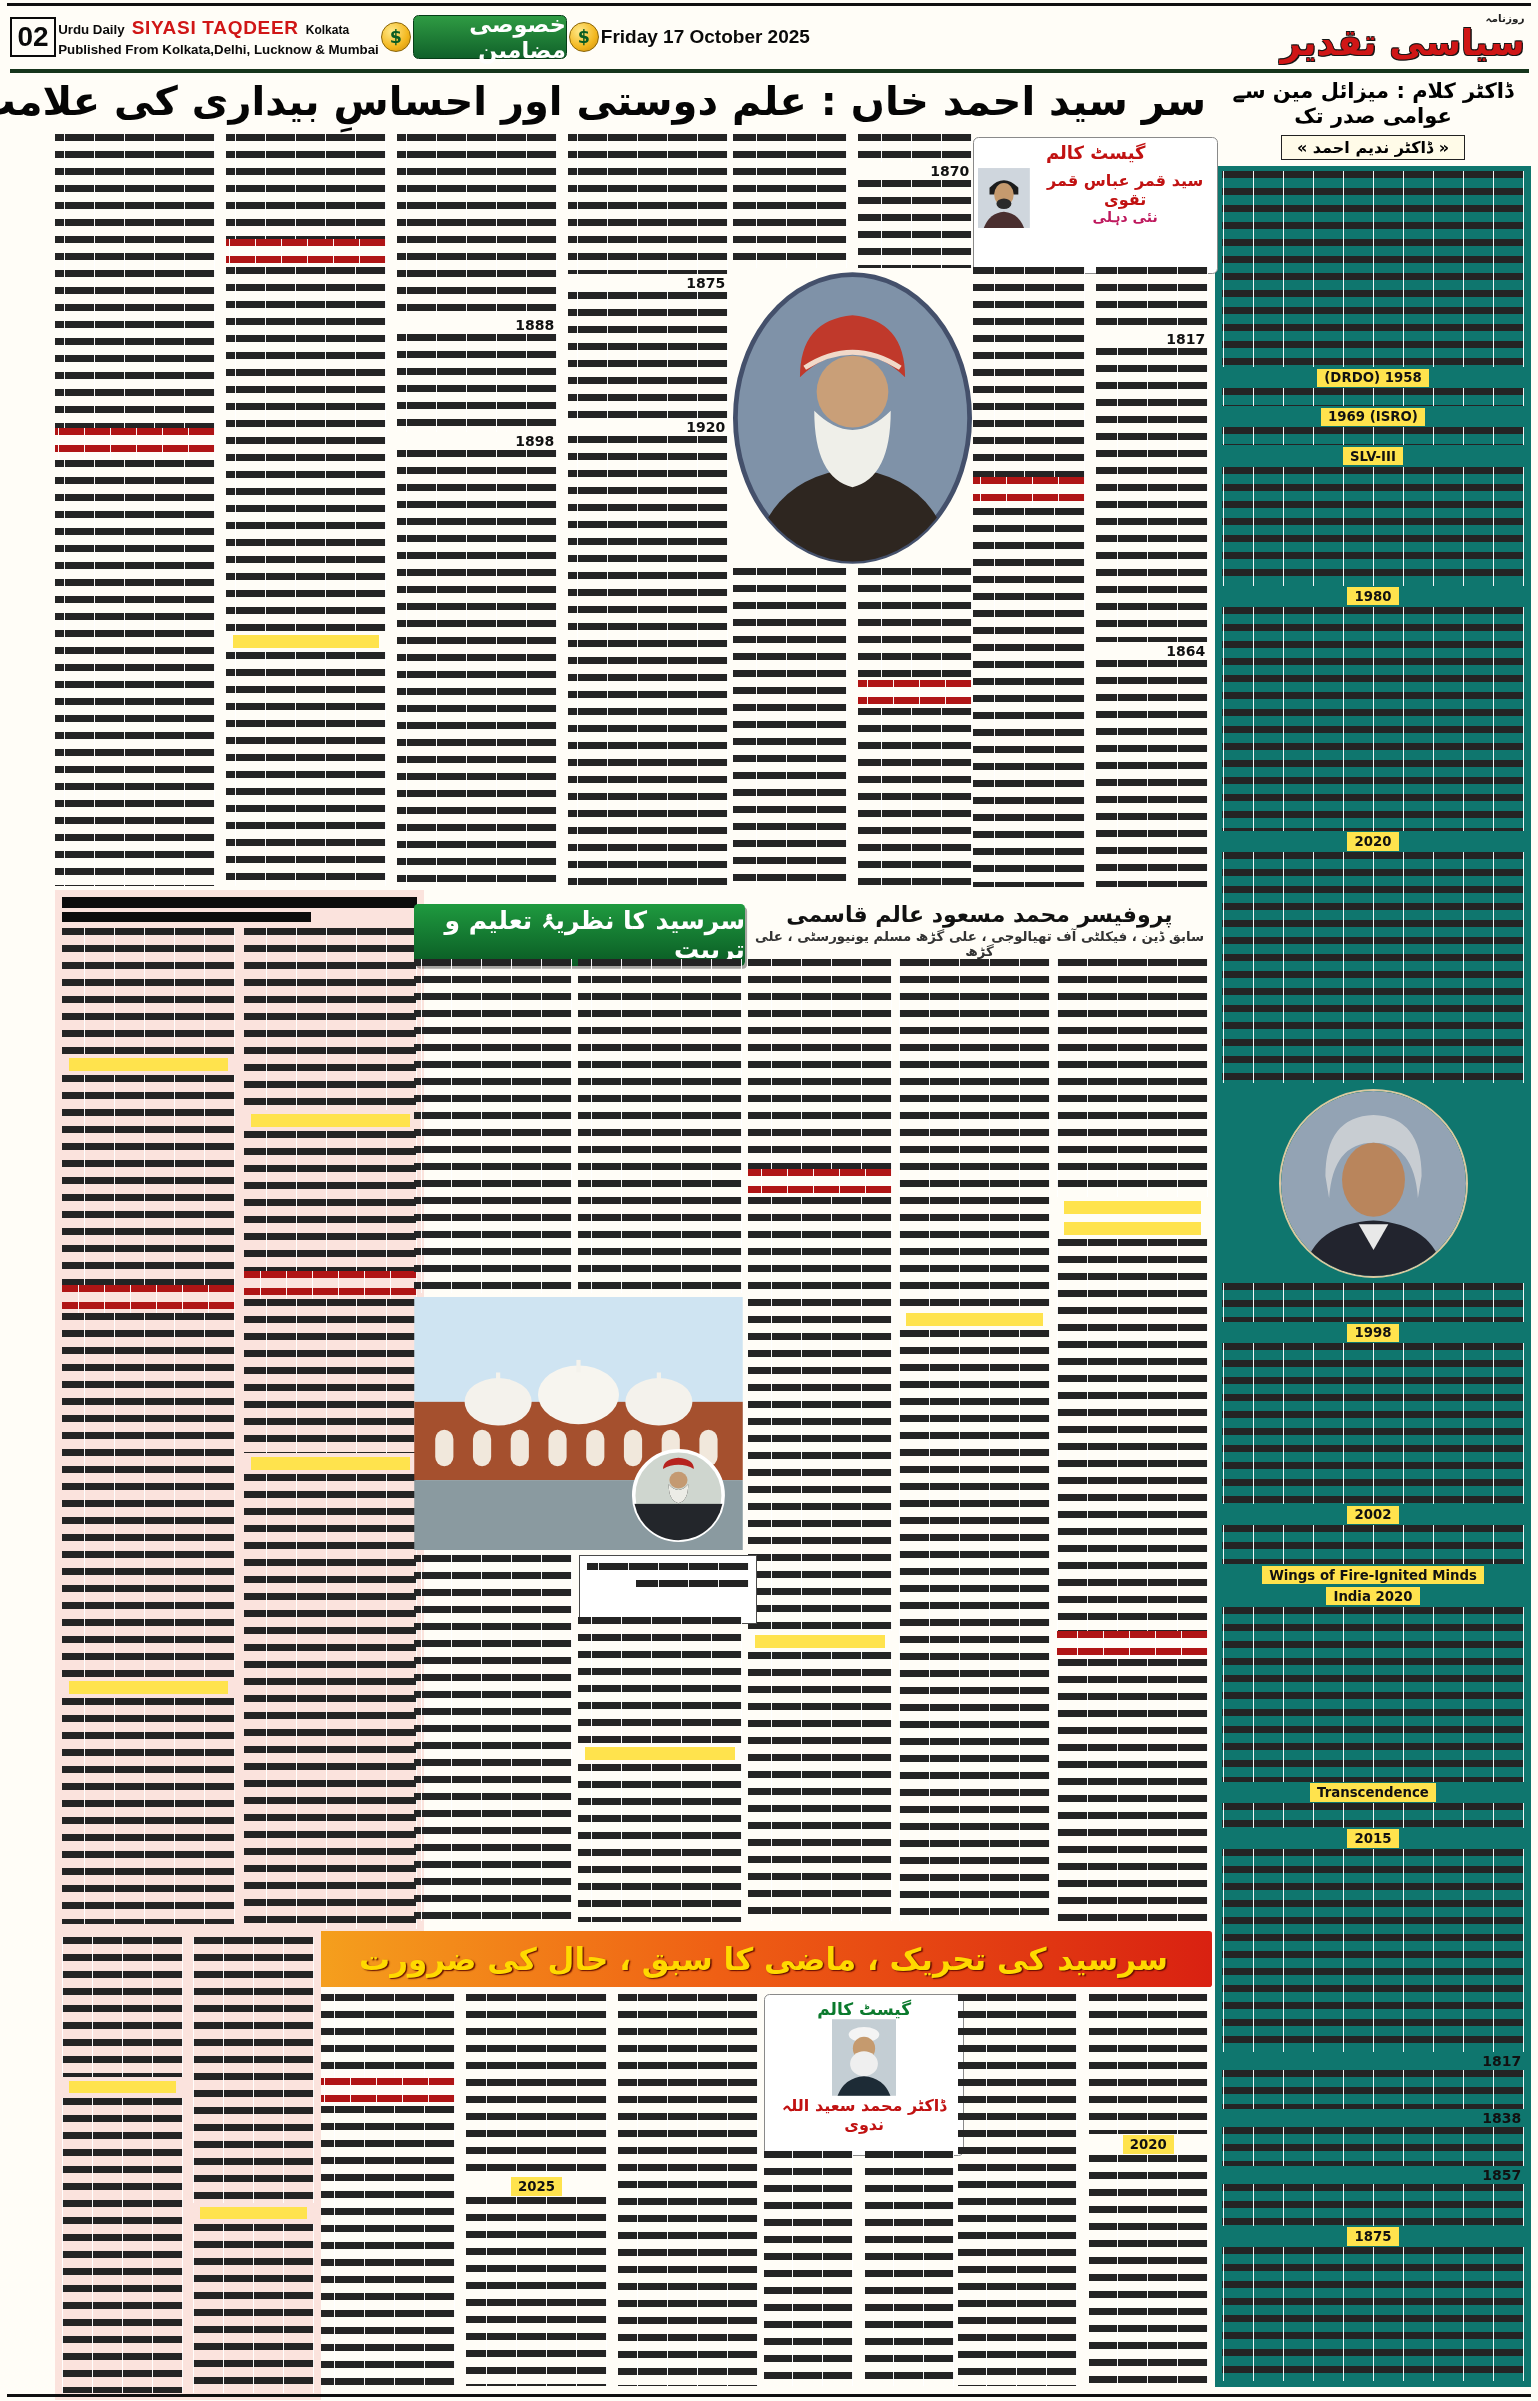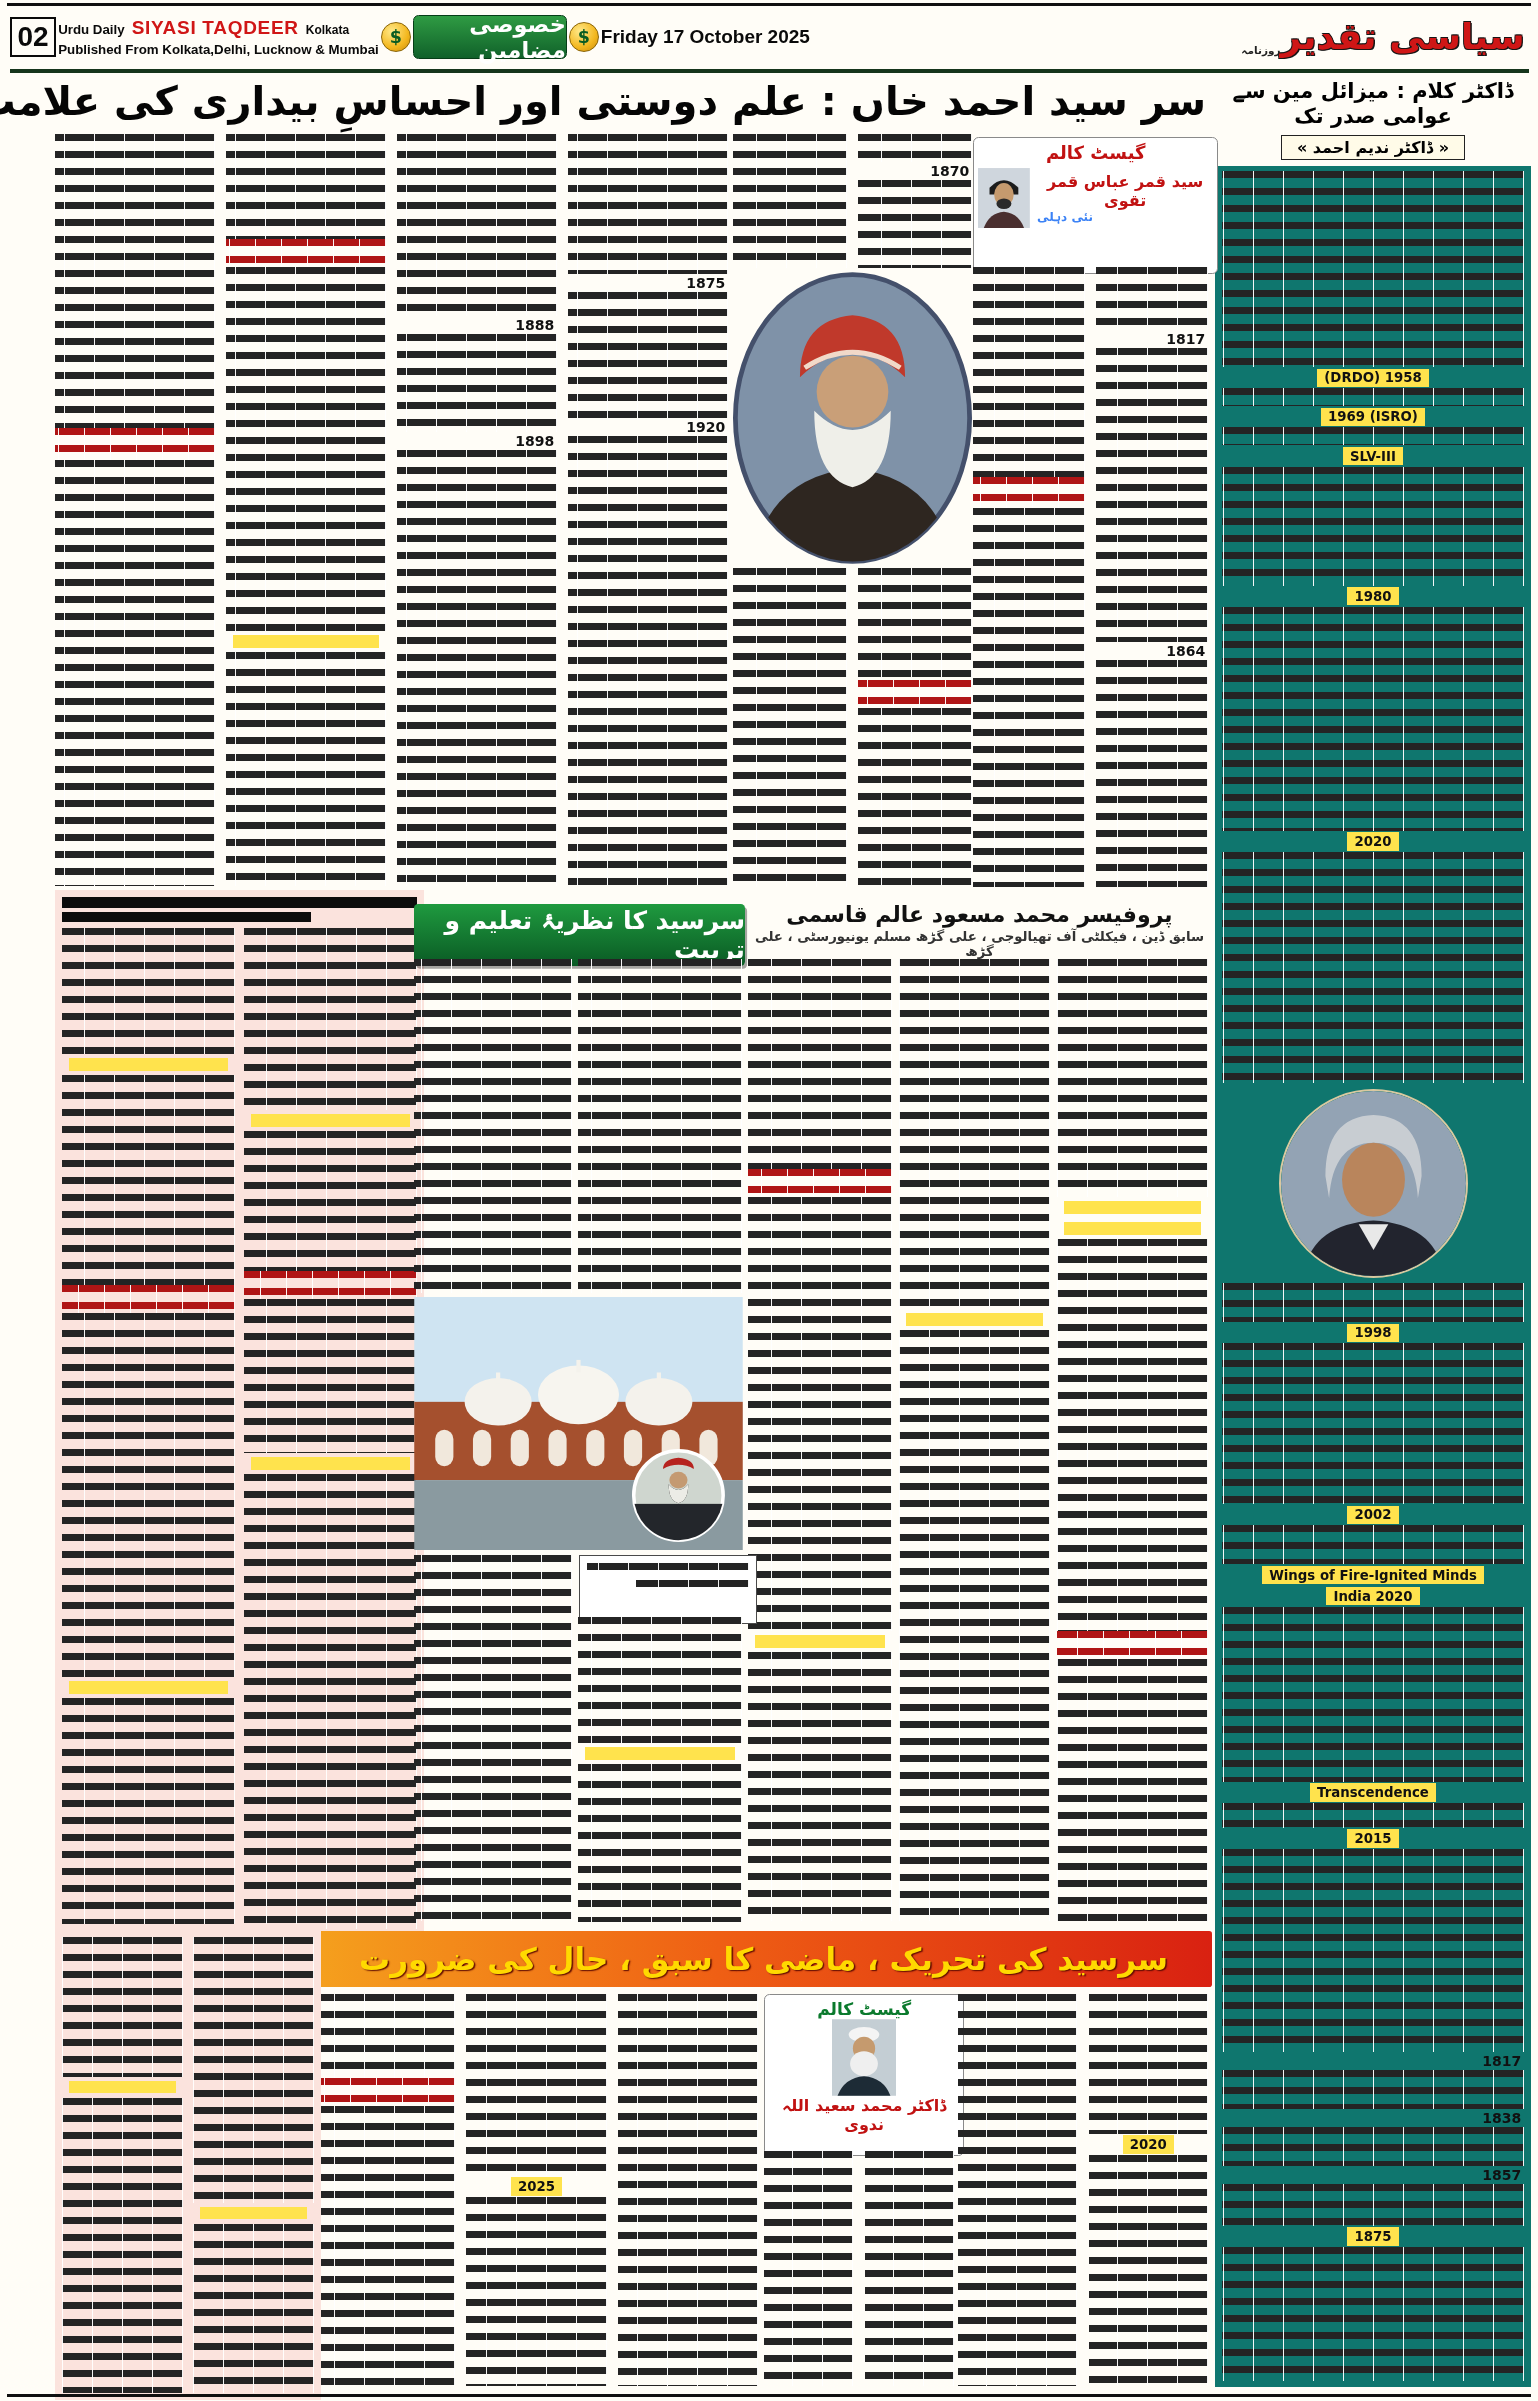--- a/index.html
+++ b/index.html
@@ -24,41 +24,41 @@
   .pagenum{border:2.1px solid #0a0a0a;font-family:"Liberation Sans","DejaVu Sans",sans-serif;font-weight:bold;font-size:28px;line-height:1;padding:4.2px 5.6px;color:#0a0a0a;}
   .mast-titles{display:flex;flex-direction:column;gap:2.8px;font-family:"Liberation Sans","DejaVu Sans",sans-serif;color:#0a0a0a;}
   .mast-line1{display:flex;align-items:baseline;gap:7px;}
   .mast-daily{font-size:13.3px;font-weight:bold;}
   .mast-paper{font-size:19px;font-weight:bold;color:#d01616;letter-spacing:0.7px;}
   .mast-city{font-size:12px;font-weight:bold;}
   .mast-pub{font-size:13.3px;font-weight:bold;}
   .coin{width:28px;height:28px;border-radius:50%;background:radial-gradient(circle at 35% 30%,#ffe98a,#f3b71e 60%,#c98a0a);border:1.4px solid #8a6508;display:flex;align-items:center;justify-content:center;color:#0b5c22;font-weight:bold;font-size:17.5px;}
   .special{width:152px;height:42px;background:linear-gradient(180deg,#2f9b43,#10612a);border:1.4px solid #063d17;border-radius:5.6px;color:#fff;font-weight:bold;font-size:22.4px;display:flex;align-items:center;justify-content:center;direction:rtl;}
   .mast-date{font-family:"Liberation Sans","DejaVu Sans",sans-serif;font-size:19px;font-weight:bold;color:#0a0a0a;}
-  .logo-wrap{margin-left:auto;display:flex;align-items:flex-end;padding-right:4.2px;text-align:center;}
+  .logo-wrap{margin-left:auto;display:flex;flex-direction:column;align-items:flex-end;padding-right:4.2px;text-align:center;}
   .logo-small{font-size:10.5px;font-weight:bold;color:#222;direction:rtl;}
   .logo-urdu{font-size:36px;font-weight:bold;color:#cf1616;direction:rtl;line-height:1.05;
     text-shadow:1.4px 1.4px 0 #161616,-0.7px -0.7px 0 #161616,0.7px -0.7px 0 #161616,-0.7px 0.7px 0 #161616;}
   .header-rule{position:absolute;left:9.8px;top:69px;width:1519px;height:3.5px;background:#16351c;}
   .topline{position:absolute;left:7px;top:2.8px;width:1524px;height:2.8px;background:#101010;}
   .botline{position:absolute;left:7px;bottom:4.2px;width:1524px;height:2.8px;background:#101010;}
   
   .main-headline{font-weight:800;font-size:40px;color:#050505;direction:rtl;text-align:center;line-height:56px;white-space:nowrap;}
   .kalam-col{display:flex;flex-direction:column;}
   .kalam-head{flex:none;font-size:21px;font-weight:800;color:#000;direction:rtl;text-align:center;padding:2.8px 1.4px;line-height:1.2;}
   .kalam-byline{flex:none;align-self:center;border:1.4px solid #222;background:#fffbe8;padding:2.1px 15.4px;font-weight:bold;font-size:16px;direction:rtl;margin:2.8px 0 5.6px;}
   .kalam-body{flex:1;display:flex;flex-direction:column;background:#0f766e;padding:5.6px 7px;}
   .kalam-photo{flex:none;width:185px;height:185px;border-radius:50%;overflow:hidden;align-self:center;margin:5.6px 0;border:2.1px solid #d9c9a0;}
   
   .gbox{border:1.4px solid #8a8a8a;border-radius:5.6px;background:#fff;display:flex;flex-direction:column;align-items:center;padding:4.2px;}
   .gbox-label-red{color:#c11212;font-weight:bold;font-size:18px;direction:rtl;}
   .gbox-label-green{color:#0b7a2d;font-weight:bold;font-size:17px;direction:rtl;}
   .gbox-row{display:flex;flex-direction:row;align-items:center;gap:7px;}
   .gbox-name{color:#c11212;font-weight:bold;font-size:16px;direction:rtl;text-align:center;}
-  .gbox-loc{color:#3b82f6;font-weight:bold;font-size:12px;direction:rtl;text-align:left;}
+  .gbox-loc{color:#be185d;font-weight:bold;font-size:14px;direction:rtl;text-align:center;}
   
   .green-banner{background:linear-gradient(180deg,#1f9a3f,#0a5a24);border-radius:4.2px;color:#fff;font-weight:800;font-size:25px;display:flex;align-items:center;justify-content:center;direction:rtl;box-shadow:2.1px 2.8px 0 rgba(0,0,0,.35);}
   .red-banner{background:linear-gradient(90deg,#f5a01d,#ef5f14 45%,#d92111);border-radius:2.8px;color:#ffd900;font-weight:800;font-size:31px;display:flex;align-items:center;justify-content:center;direction:rtl;text-shadow:1.4px 1.4px 1.4px #5e0a00;}
   .mid-byline{direction:rtl;text-align:center;color:#111;}
   .mid-byline .nm{font-size:22px;font-weight:800;line-height:1.25;}
   .mid-byline .tt{font-size:13.3px;font-weight:bold;color:#333;}
   .pinkzone{background:#fbe3dd;display:flex;flex-direction:column;padding:7px;}
   .pink-cols{flex:1;display:flex;flex-direction:row-reverse;gap:9.8px;margin-top:5.6px;}
   .whitebox{border:1.4px solid #4a4a4a;background:#fff;display:flex;flex-direction:column;gap:5.6px;padding:7px;}
 </style>

